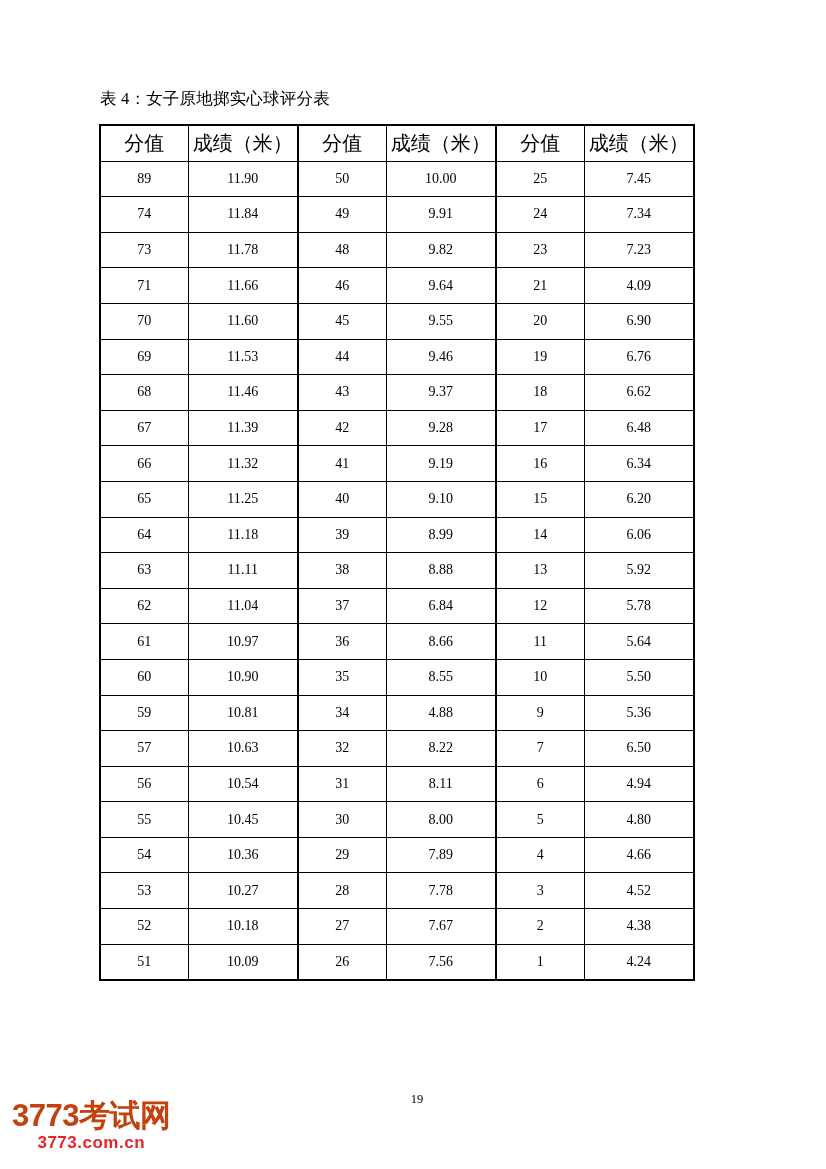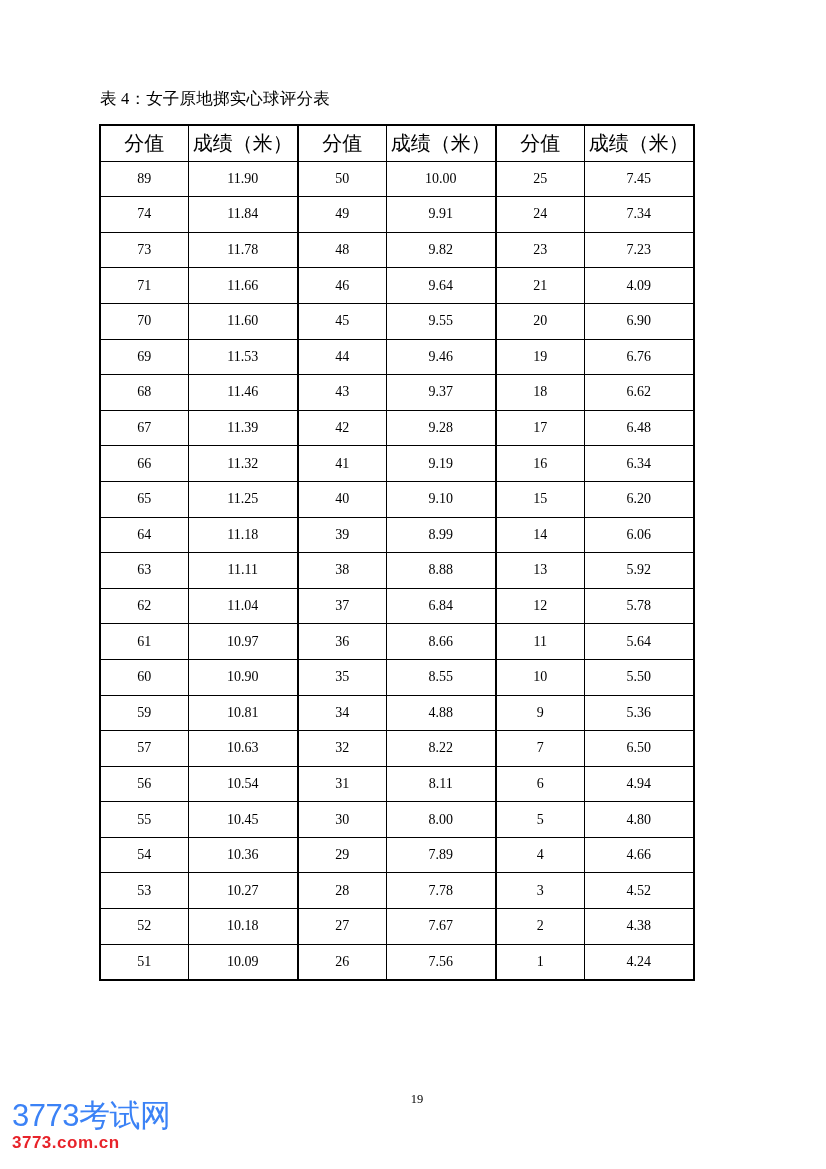--- a/index.html
+++ b/index.html
@@ -71,32 +71,33 @@
   }
   .watermark {
     position: absolute;
     left: 8px;
     top: 1100px;
     line-height: 1.05;
     user-select: none;
   }
   .wm-main {
     font-family: "Liberation Sans", sans-serif;
-    font-weight: normal;
+    font-weight: bold;
     font-size: 31px;
-    color: #3b82f6;
+    color: #c2410c;
     letter-spacing: -0.5px;
   }
   .wm-sub {
     font-family: "Liberation Sans", sans-serif;
     font-weight: bold;
     font-size: 17px;
     color: #e8232a;
     letter-spacing: 0.5px;
     margin-top: 1px;
+    text-align: center;
   }
 </style>
 </head>
 <body>
 
 <div class="page">
 
   <div class="doc-title">表 4：女子原地掷实心球评分表</div>
 
   <table class="score-table">

